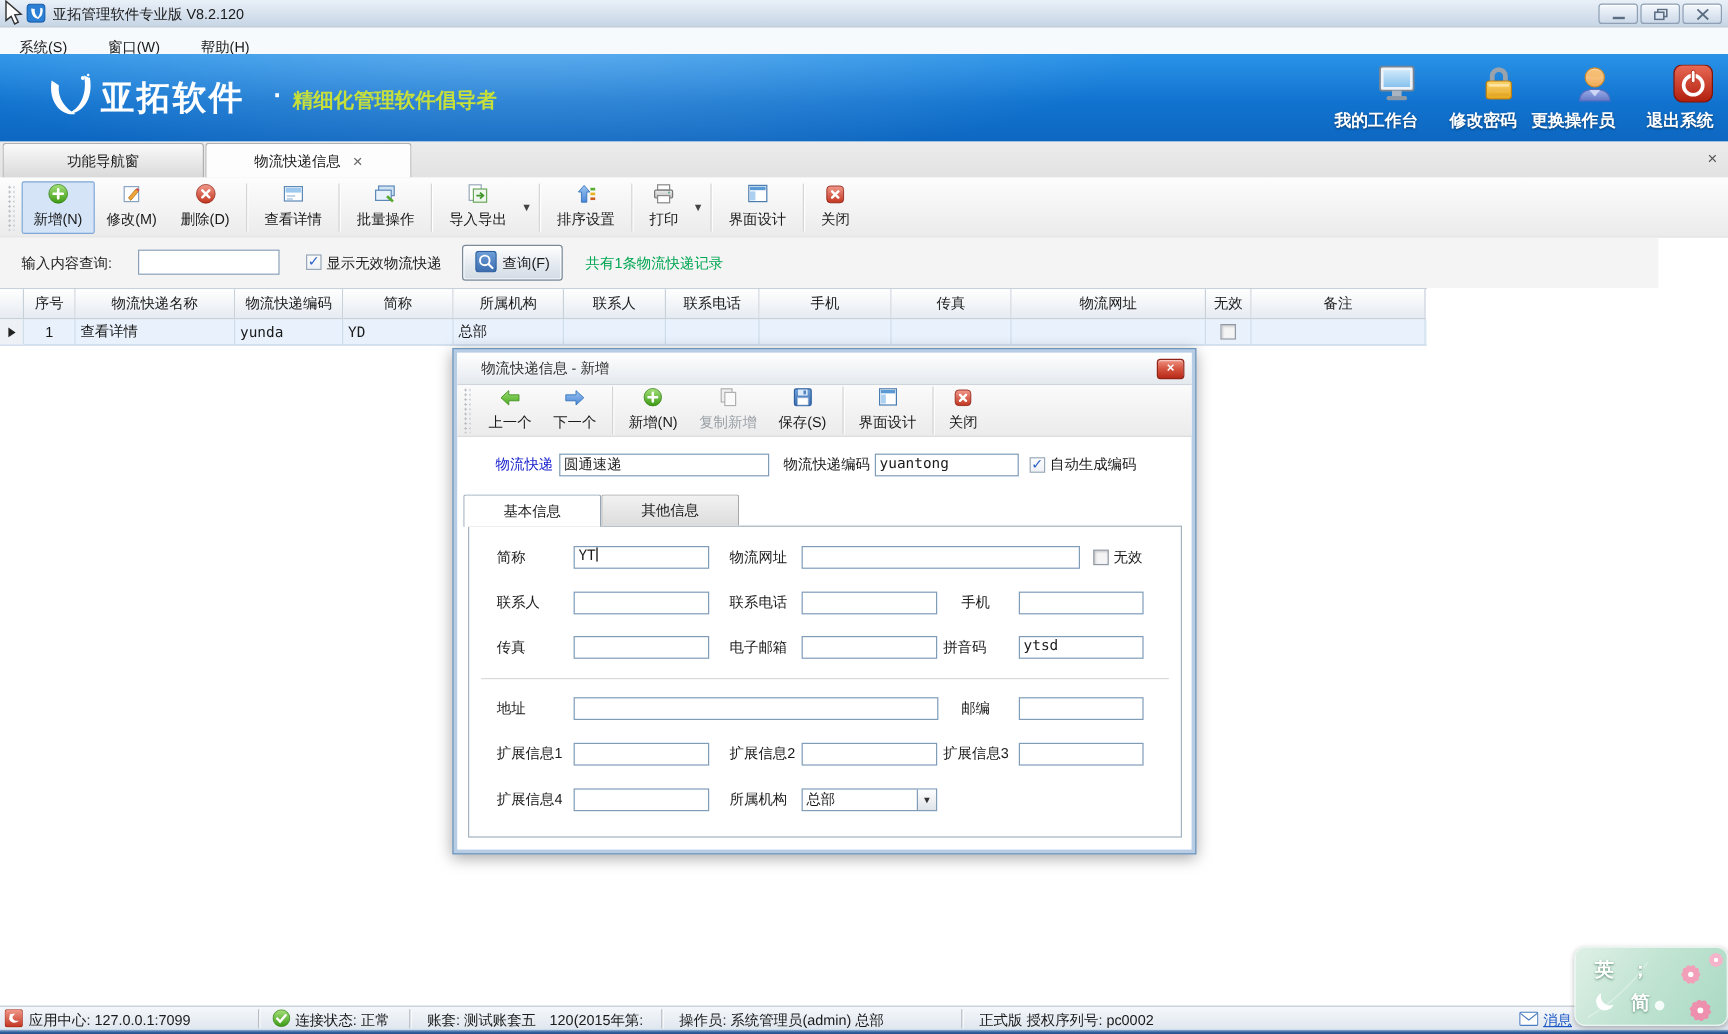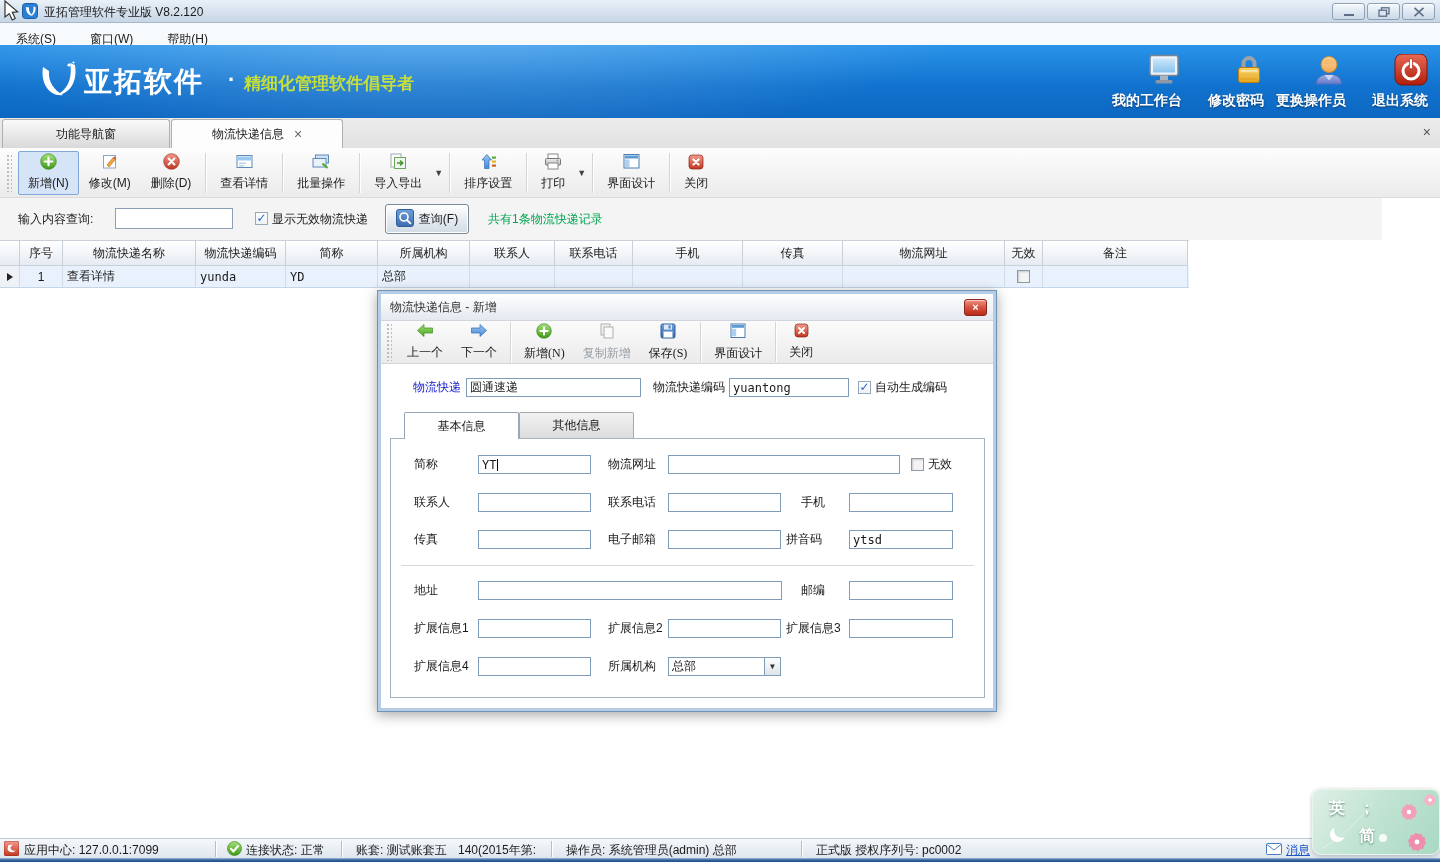--- a/index.html
+++ b/index.html
@@ -90,35 +90,35 @@
   .cb { width:13px; height:13px; border:1px solid #98a8b8; background:linear-gradient(#fdfdfd,#eef1f5);
     display:inline-flex; align-items:center; justify-content:center; }
   .cb.checked::after { content:"✓"; color:#2b62c8; font-size:12px; font-weight:bold; line-height:1; margin-top:-1px; }
   .cb.gray { background:#f4f4f4; border-color:#8f9aa5; box-shadow:inset 1px 1px 2px rgba(0,0,0,.18); }
 
   
   .dialog { position:absolute; left:377px; top:290px; width:620px; height:422px; z-index:10;
     background:#b7cde6; border:1px solid #6e94ba; padding:3px; box-shadow:0 3px 12px rgba(0,0,0,.35); }
   .dlg-inner { width:100%; height:100%; background:#fff; display:flex; flex-direction:column; }
   .dlg-title { height:27px; background:linear-gradient(#ffffff,#e4e9ef); border-bottom:1px solid #d0d5dc;
-    display:flex; align-items:center; padding:0 6px 0 9px; }
+    display:flex; align-items:center; padding:0 6px 0 20px; }
   .dlg-title-text { flex:1; color:#333; }
   .dlg-x { width:23px; height:17px; border:1px solid #8e241a; border-radius:3px;
     background:linear-gradient(#f09182,#d4543f 50%,#b92a18); color:#fff; font-weight:bold; font-size:11px;
     display:flex; align-items:center; justify-content:center; box-shadow:inset 0 1px 0 rgba(255,255,255,.5); cursor:pointer; }
   .dlg-toolbar { height:43px; background:linear-gradient(#fbfbfb,#ebebeb); border-bottom:1px solid #d5d5d5;
-    display:flex; align-items:center; padding-left:5px;font-family:Liberation Serif, serif; }
+    display:flex; align-items:center; padding-left:5px; }
   .dlg-toolbar .tbtn { height:40px; padding:2px 8px; }
   .dlg-head-fields { position:relative; height:47px; }
   .fld-label { position:absolute; line-height:19px; white-space:nowrap; }
   .blue-label { color:#1a22cc; }
   .tbox { position:absolute; height:19px; border:1px solid #7f9db9; background:#fff; padding:0 3px;
-    font:12px "DejaVu Sans Mono","Liberation Mono",monospace; display:flex; align-items:center; overflow:hidden; }
+    font:12px "DejaVu Sans Mono","Liberation Mono",monospace; display:flex; overflow:hidden; }
   .caret { display:inline-block; width:1px; height:12px; background:#000; margin-left:1px; }
-  .dlg-tabs { position:relative; height:27px; padding-left:23px; display:flex; align-items:flex-end; z-index:2; }
+  .dlg-tabs { position:relative; height:27px; padding-left:5px; display:flex; align-items:flex-end; z-index:2; }
   .dtab { width:115px; height:26px; display:flex; align-items:center; justify-content:center;
     border:1px solid #a8a8a8; border-bottom:none; border-radius:2px 2px 0 0; }
   .dtab.active { background:#fff; border-color:#95a5b5; height:27px; margin-bottom:-1px; z-index:3; }
   .dtab.inactive { background:linear-gradient(#f2f2f2,#dcdcdc); }
   .dlg-panel { position:relative; flex:1; margin:0 8px 10px 9px; border:1px solid #a5b2bf; background:#fff; }
   .hline { position:absolute; left:10px; right:10px; top:126px; border-top:1px solid #d9d9d9; }
   .lx1{left:23px}.lx2{left:217px}.lx3a{left:410px}.lx3b{left:395px}
   .r1{top:16px}.r2{top:54px}.r3{top:91px}.r4{top:142px}.r5{top:180px}.r6{top:218px}
   .ix1{left:87px;width:113px}.ix2{left:277px;width:113px}.ix3{left:458px;width:104px}
   .iw-web{left:277px;width:232px}.iw-addr{left:87px;width:304px}
@@ -617,21 +617,21 @@
         </svg></span>
     <span class="sseg" style="left:24px">应用中心: 127.0.0.1:7099</span>
     <span class="sdiv" style="left:215px"></span>
     <span style="position:absolute;left:227px;top:2px"><svg width="15" height="15">
           <circle cx="7.5" cy="7.5" r="7" fill="url(#gGreen)" stroke="#2e7d0f" stroke-width="0.6"></circle>
           <path d="M4 7.8 l2.4 2.6 L11 5" stroke="#fff" stroke-width="2" fill="none" stroke-linecap="round"></path>
         </svg></span>
     <span class="sseg" style="left:246px">连接状态: 正常</span>
     <span class="sdiv" style="left:341px"></span>
     <span class="sseg" style="left:356px">账套: 测试账套五</span>
-    <span class="sseg" style="left:458px">140(2015年第:</span>
+    <span class="sseg" style="left:458px">120(2015年第:</span>
     <span class="sdiv" style="left:551px"></span>
     <span class="sseg" style="left:566px">操作员: 系统管理员(admin) 总部</span>
     <span class="sdiv" style="left:801px"></span>
     <span class="sseg" style="left:816px">正式版 授权序列号: pc0002</span>
     <span style="position:absolute;left:1266px;top:4px"><svg width="16" height="12">
           <rect x="0.5" y="0.5" width="15" height="11" rx="1" fill="#fff" stroke="#4a7cc0"></rect>
           <path d="M1 1.5 L8 7 L15 1.5" fill="none" stroke="#4a7cc0"></path>
         </svg></span>
     <span class="sseg slink" style="left:1286px">消息</span>
   </div>

